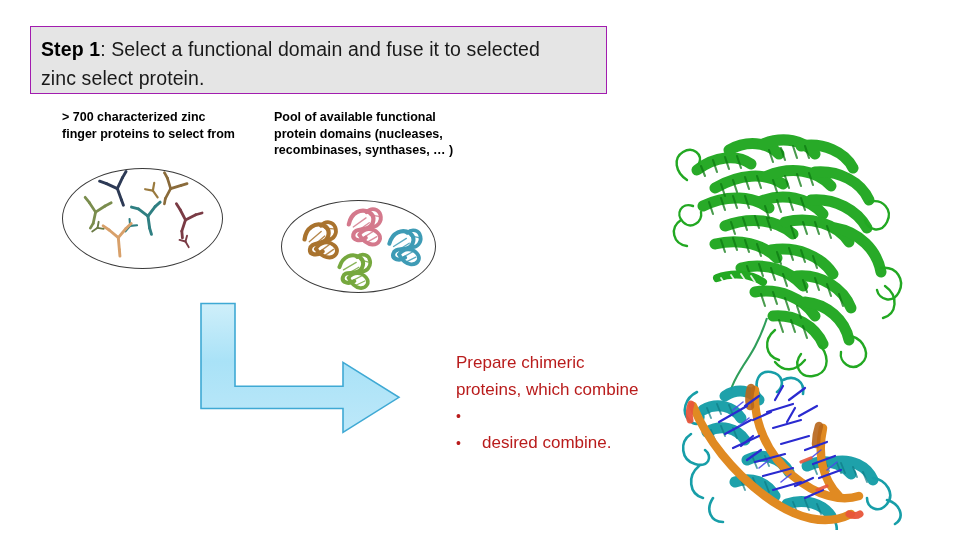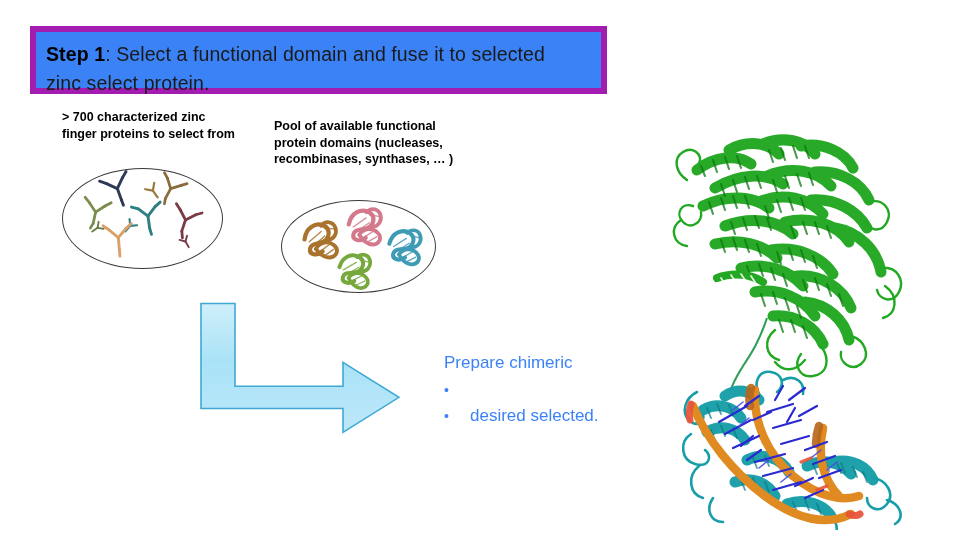--- a/index.html
+++ b/index.html
@@ -16,22 +16,22 @@
     color: #111111;
   }
 
   
   #step-banner {
     position: absolute;
     left: 30px;
     top: 26px;
     width: 577px;
     height: 68px;
-    background: #3b82f6;
-    border: 6px solid #a21caf;
+    background: #e5e5e5;
+    border: 1px solid #a21caf;
     box-sizing: border-box;
     padding: 8px 12px 0 10px;
   }
   #step-banner .line {
     font-size: 19.5px;
     line-height: 29px;
     color: #1a1a1a;
     letter-spacing: .1px;
     white-space: nowrap;
   }
@@ -50,21 +50,20 @@
   }
   #caption-zf {
     left: 62px;
     top: 109px;
     width: 175px;
   }
   #caption-pool {
     left: 274px;
     top: 109px;
     width: 195px;
-    margin-top: 9px;
   }
 
   
   .pool-ellipse {
     position: absolute;
     border: 1.3px solid #3a3a3a;
     border-radius: 50%;
     background: #ffffff;
     box-sizing: border-box;
   }
@@ -93,26 +92,26 @@
     position: absolute;
     left: 193px;
     top: 302px;
     width: 220px;
     height: 140px;
   }
 
   
   #chimera-text {
     position: absolute;
-    left: 444px;
+    left: 456px;
     top: 350px;
     width: 222px;
     font-size: 17px;
     line-height: 26.5px;
-    color: #3b82f6;
+    color: #b91c1c;
   }
   #chimera-text .bullet-row {
     display: flex;
     align-items: baseline;
   }
   #chimera-text .bullet-dot {
     width: 26px;
     flex: 0 0 26px;
     font-size: 14px;
     line-height: 26.5px;
@@ -252,26 +251,27 @@
         <stop offset="45%" stop-color="#A9E2F7"></stop>
         <stop offset="100%" stop-color="#BDE8F9"></stop>
       </linearGradient>
     </defs>
     <path d="M8,6 L42,6 L42,96 L150,96 L150,70 L206,108 L150,146 L150,120 L8,120 Z" transform="translate(0,-4) scale(1,0.92)" fill="url(#arrowGrad)" stroke="#3FA9D4" stroke-width="1.6" stroke-linejoin="miter"></path>
   </svg>
 </div>
 
 <div id="chimera-text">
   <div>Prepare chimeric</div>
+  <div>proteins, which combine</div>
   <div class="bullet-row">
     <span class="bullet-dot">•</span>
   </div>
   <div class="bullet-row">
     <span class="bullet-dot">•</span>
-    <span>desired selected.</span>
+    <span>desired combine.</span>
   </div>
 </div>
 
 <div id="structures">
   <svg viewBox="0 0 300 420">
 
     <path d="M112,208 C104,232 96,244 88,256 C82,266 78,272 76,280" fill="none" stroke="#2f9e5a" stroke-width="2.1"></path>
 
     <g stroke="#22A822" fill="none" stroke-linecap="round" stroke-linejoin="round">
 

